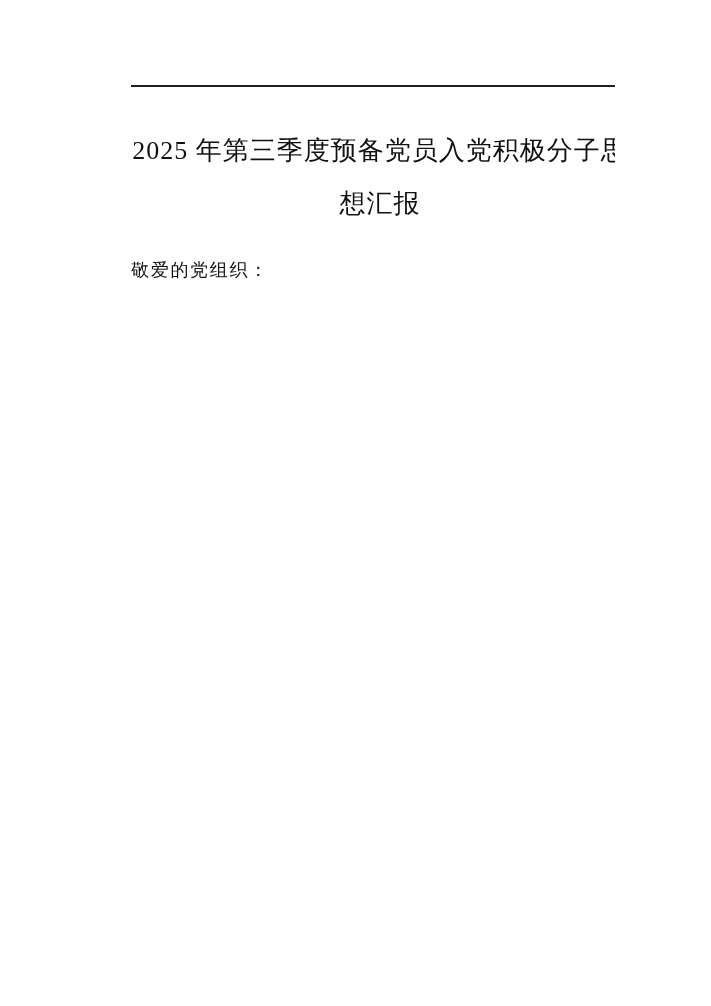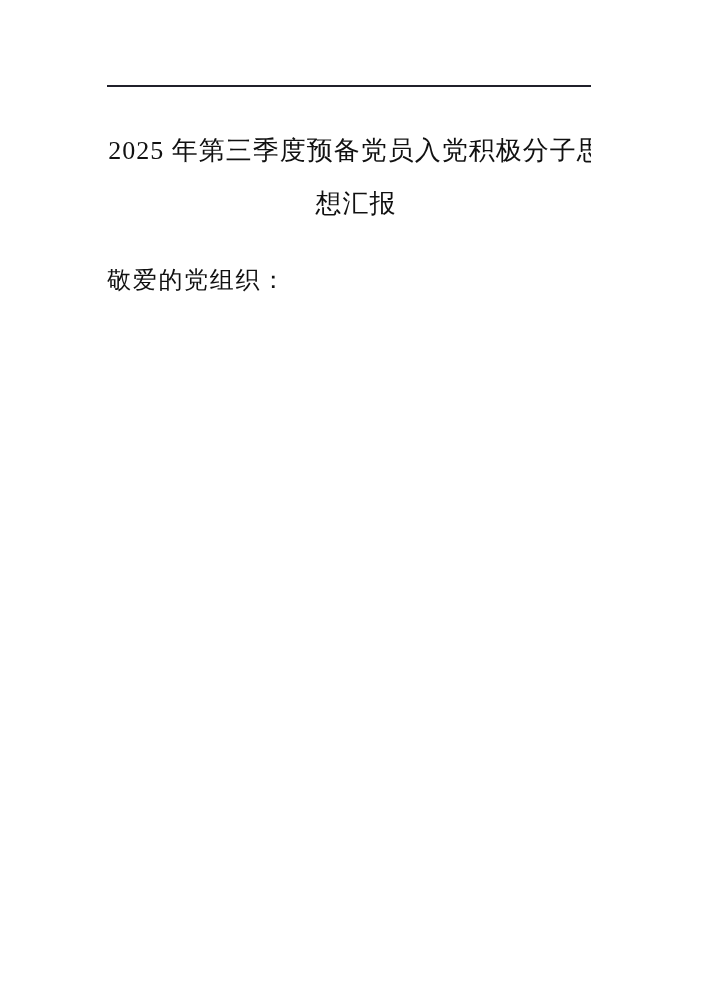--- a/index.html
+++ b/index.html
@@ -8,20 +8,21 @@
     background: #ffffff;
   }
   .page {
     position: relative;
     width: 591px;
     height: 1006px;
     background: #ffffff;
     overflow: hidden;
     color: #111111;
     font-family: "Liberation Serif", "DejaVu Serif", serif;
+    margin-left: 24px;
   }
   .header-rule {
     position: absolute;
     top: 85px;
     left: 107px;
     width: 496px;
     height: 2px;
     background: #20202a;
   }
   .doc-title {
@@ -32,24 +33,24 @@
     margin: 0;
     font-size: 26px;
     font-weight: 400;
     line-height: 53px;
     letter-spacing: 1px;
     text-align: center;
     color: #111111;
   }
   .doc-body {
     position: absolute;
-    top: 267px;
+    top: 257px;
     left: 107px;
     width: 497px;
-    font-size: 24px;
+    font-size: 18px;
     line-height: 26.4px;
     letter-spacing: 1.7px;
     text-align: justify;
     color: #111111;
   }
   .doc-body p {
     margin: 0;
     padding: 0;
   }
   .salutation {

